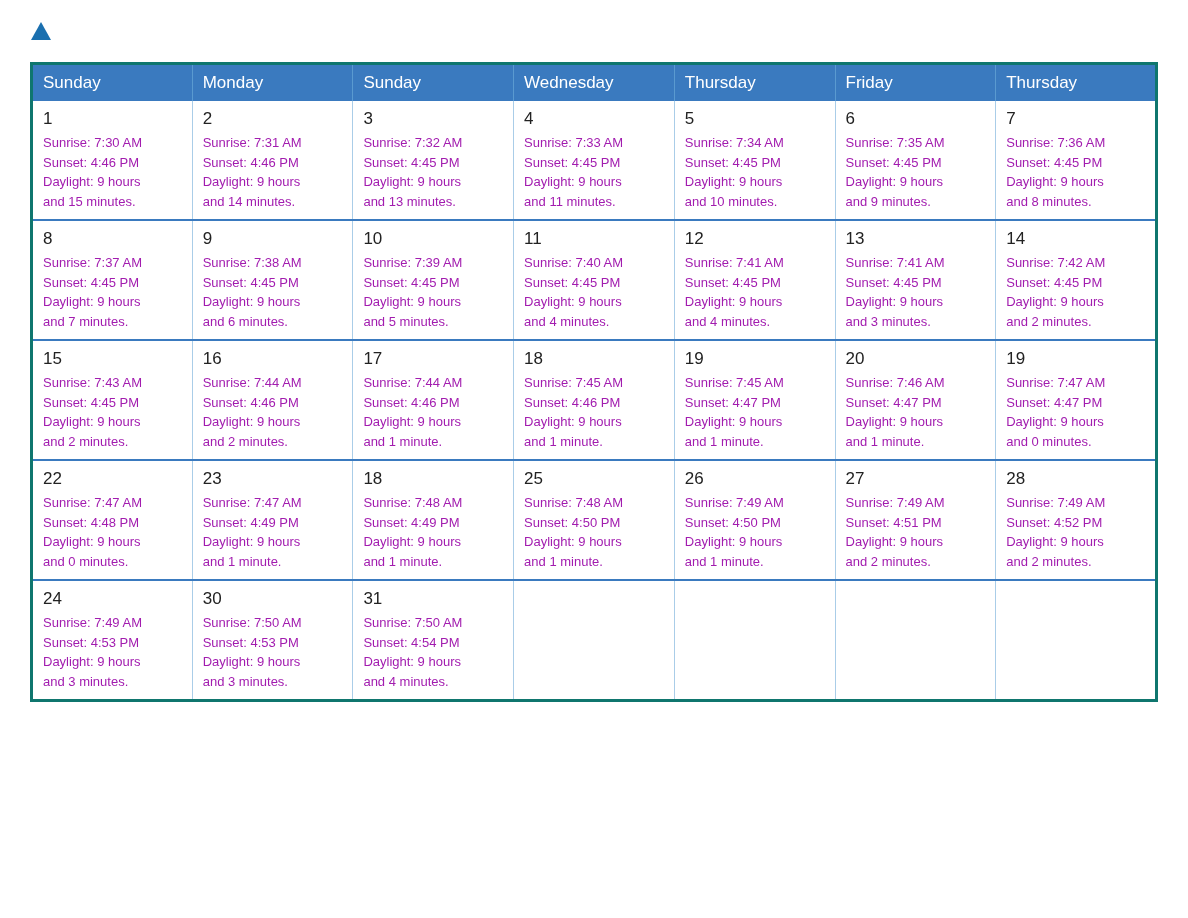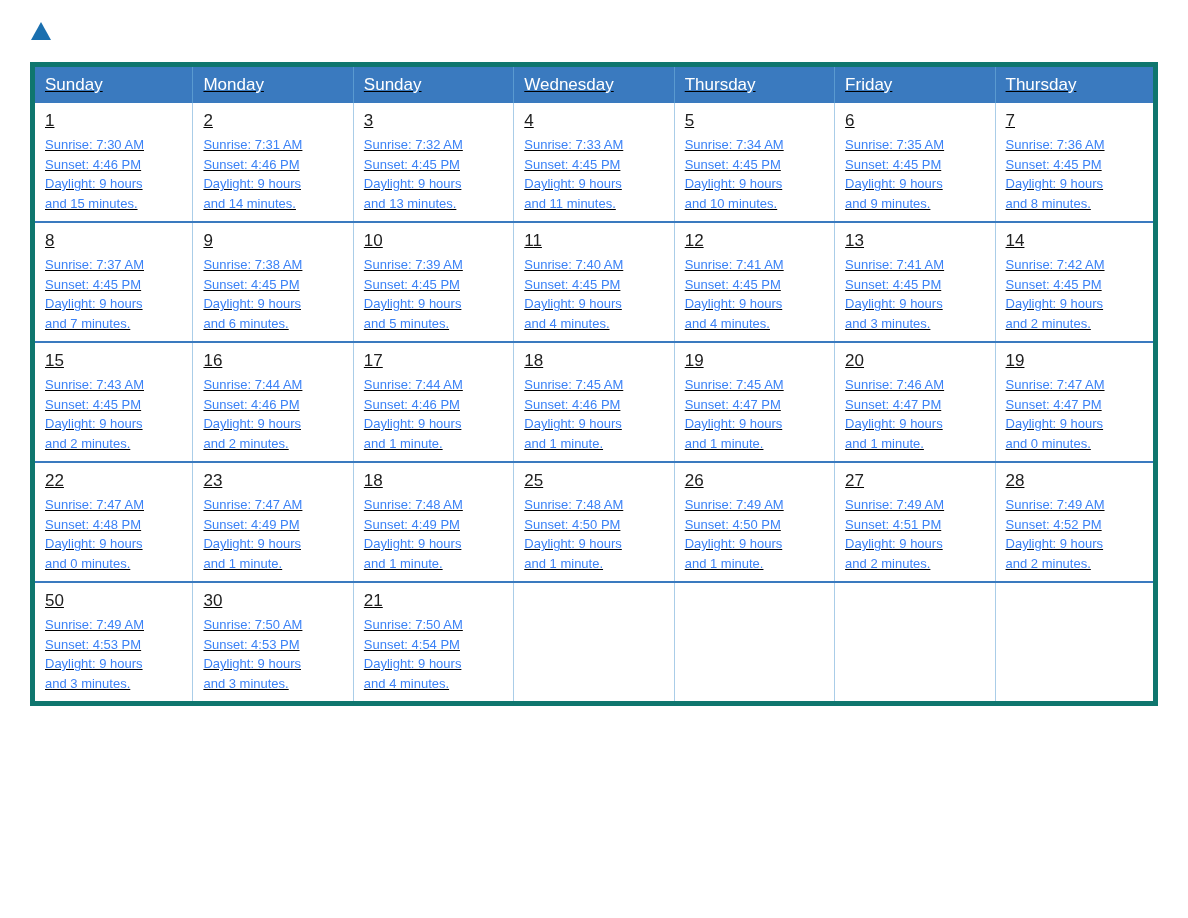--- a/index.html
+++ b/index.html
@@ -46,22 +46,21 @@
       line-height: 1.1;
     }
     .calendar-subtitle {
       font-size: 22px;
       color: #555;
       margin-top: 4px;
     }
     .calendar-table {
       width: 100%;
       border-collapse: collapse;
-      border: 5px solid #0f766e;
-      text-decoration: underline;
+      border: 3px solid #0f766e;
     }
     .calendar-table thead tr th {
       background-color: #3a7abf;
       color: #fff;
       font-size: 17px;
       font-weight: normal;
       padding: 8px 10px;
       text-align: left;
       border-right: 1px solid #5a9ad0;
     }
@@ -86,21 +85,21 @@
     }
     .day-number {
       font-size: 17px;
       font-weight: normal;
       color: #222;
       display: block;
       margin-bottom: 4px;
     }
     .day-info {
       font-size: 13px;
-      color: #3b82f6;
+      color: #a21caf;
       line-height: 1.5;
     }
     .empty-cell {
       background: #fff;
     }
 
     
     .logo-svg {
       display: inline-block;
       vertical-align: middle;
@@ -253,29 +252,29 @@
         <span class="day-number">27</span>
         <div class="day-info">Sunrise: 7:49 AM<br>Sunset: 4:51 PM<br>Daylight: 9 hours<br>and 2 minutes.</div>
       </td>
         <td>
         <span class="day-number">28</span>
         <div class="day-info">Sunrise: 7:49 AM<br>Sunset: 4:52 PM<br>Daylight: 9 hours<br>and 2 minutes.</div>
       </td>
       </tr>
       <tr>
         <td>
-        <span class="day-number">50</span>
+        <span class="day-number">24</span>
         <div class="day-info">Sunrise: 7:49 AM<br>Sunset: 4:53 PM<br>Daylight: 9 hours<br>and 3 minutes.</div>
       </td>
         <td>
         <span class="day-number">30</span>
         <div class="day-info">Sunrise: 7:50 AM<br>Sunset: 4:53 PM<br>Daylight: 9 hours<br>and 3 minutes.</div>
       </td>
         <td>
-        <span class="day-number">21</span>
+        <span class="day-number">31</span>
         <div class="day-info">Sunrise: 7:50 AM<br>Sunset: 4:54 PM<br>Daylight: 9 hours<br>and 4 minutes.</div>
       </td>
         <td class="empty-cell"></td>
         <td class="empty-cell"></td>
         <td class="empty-cell"></td>
         <td class="empty-cell"></td>
       </tr>
     </tbody>
 </table>
 

